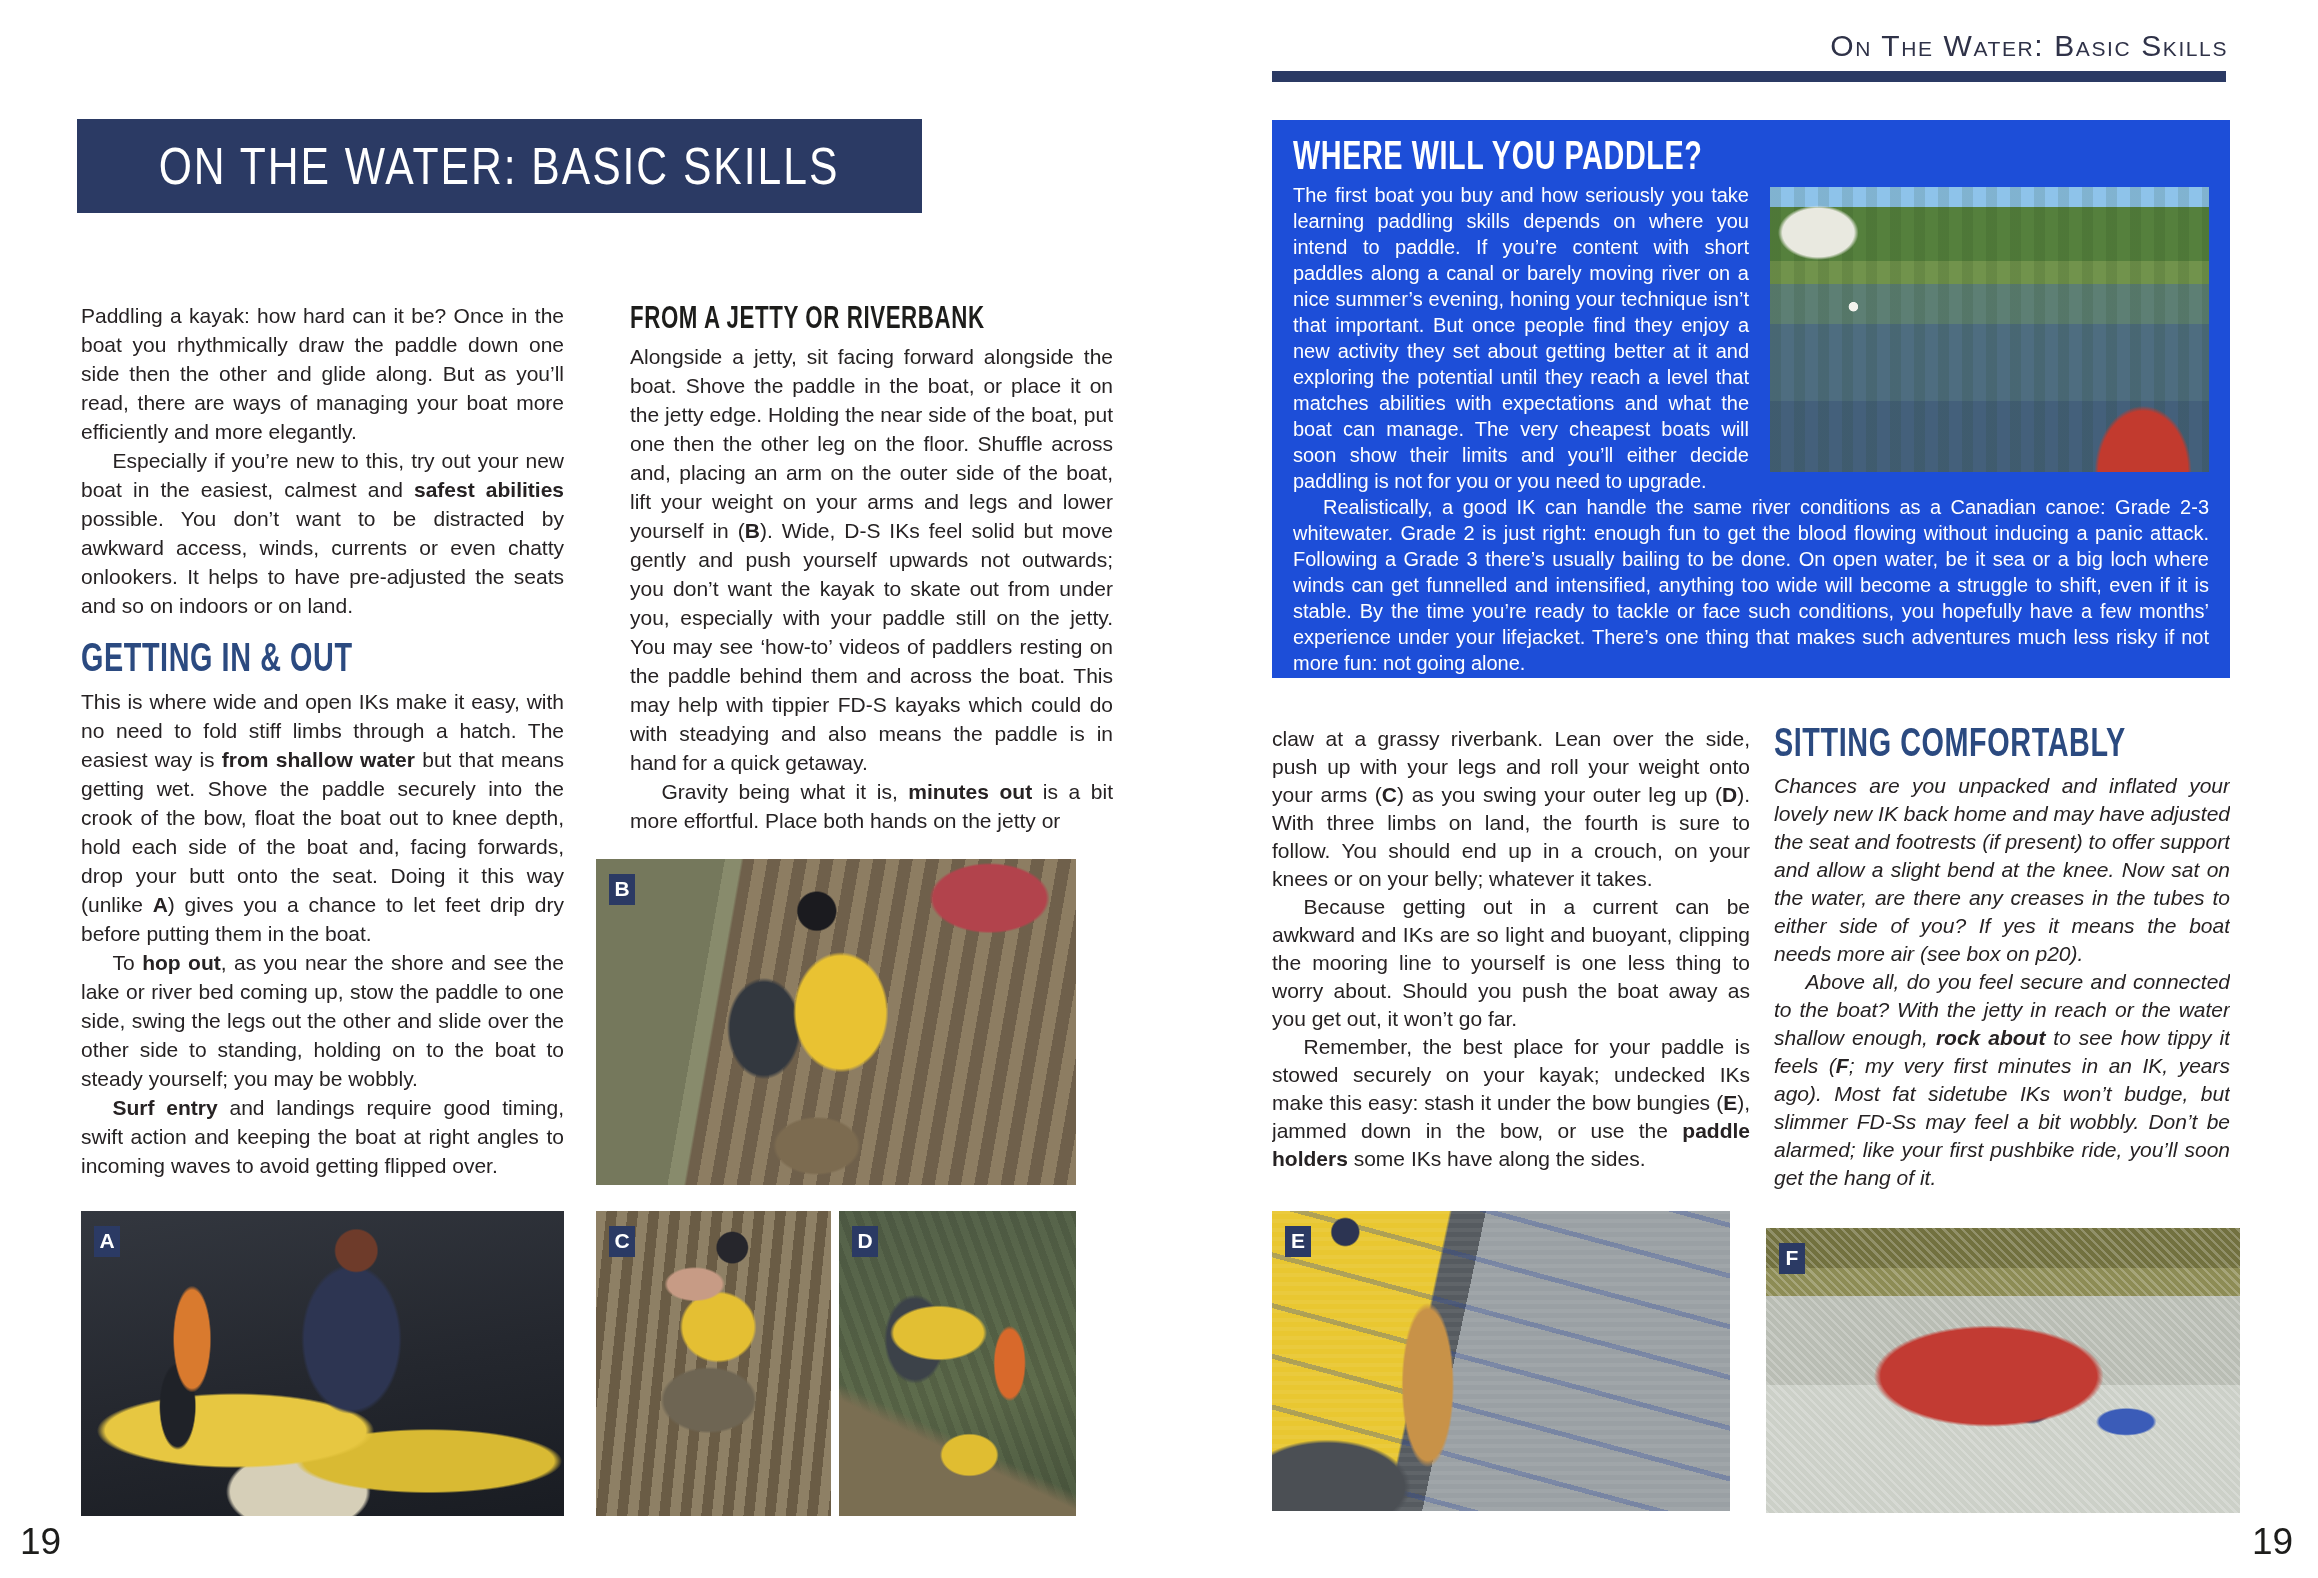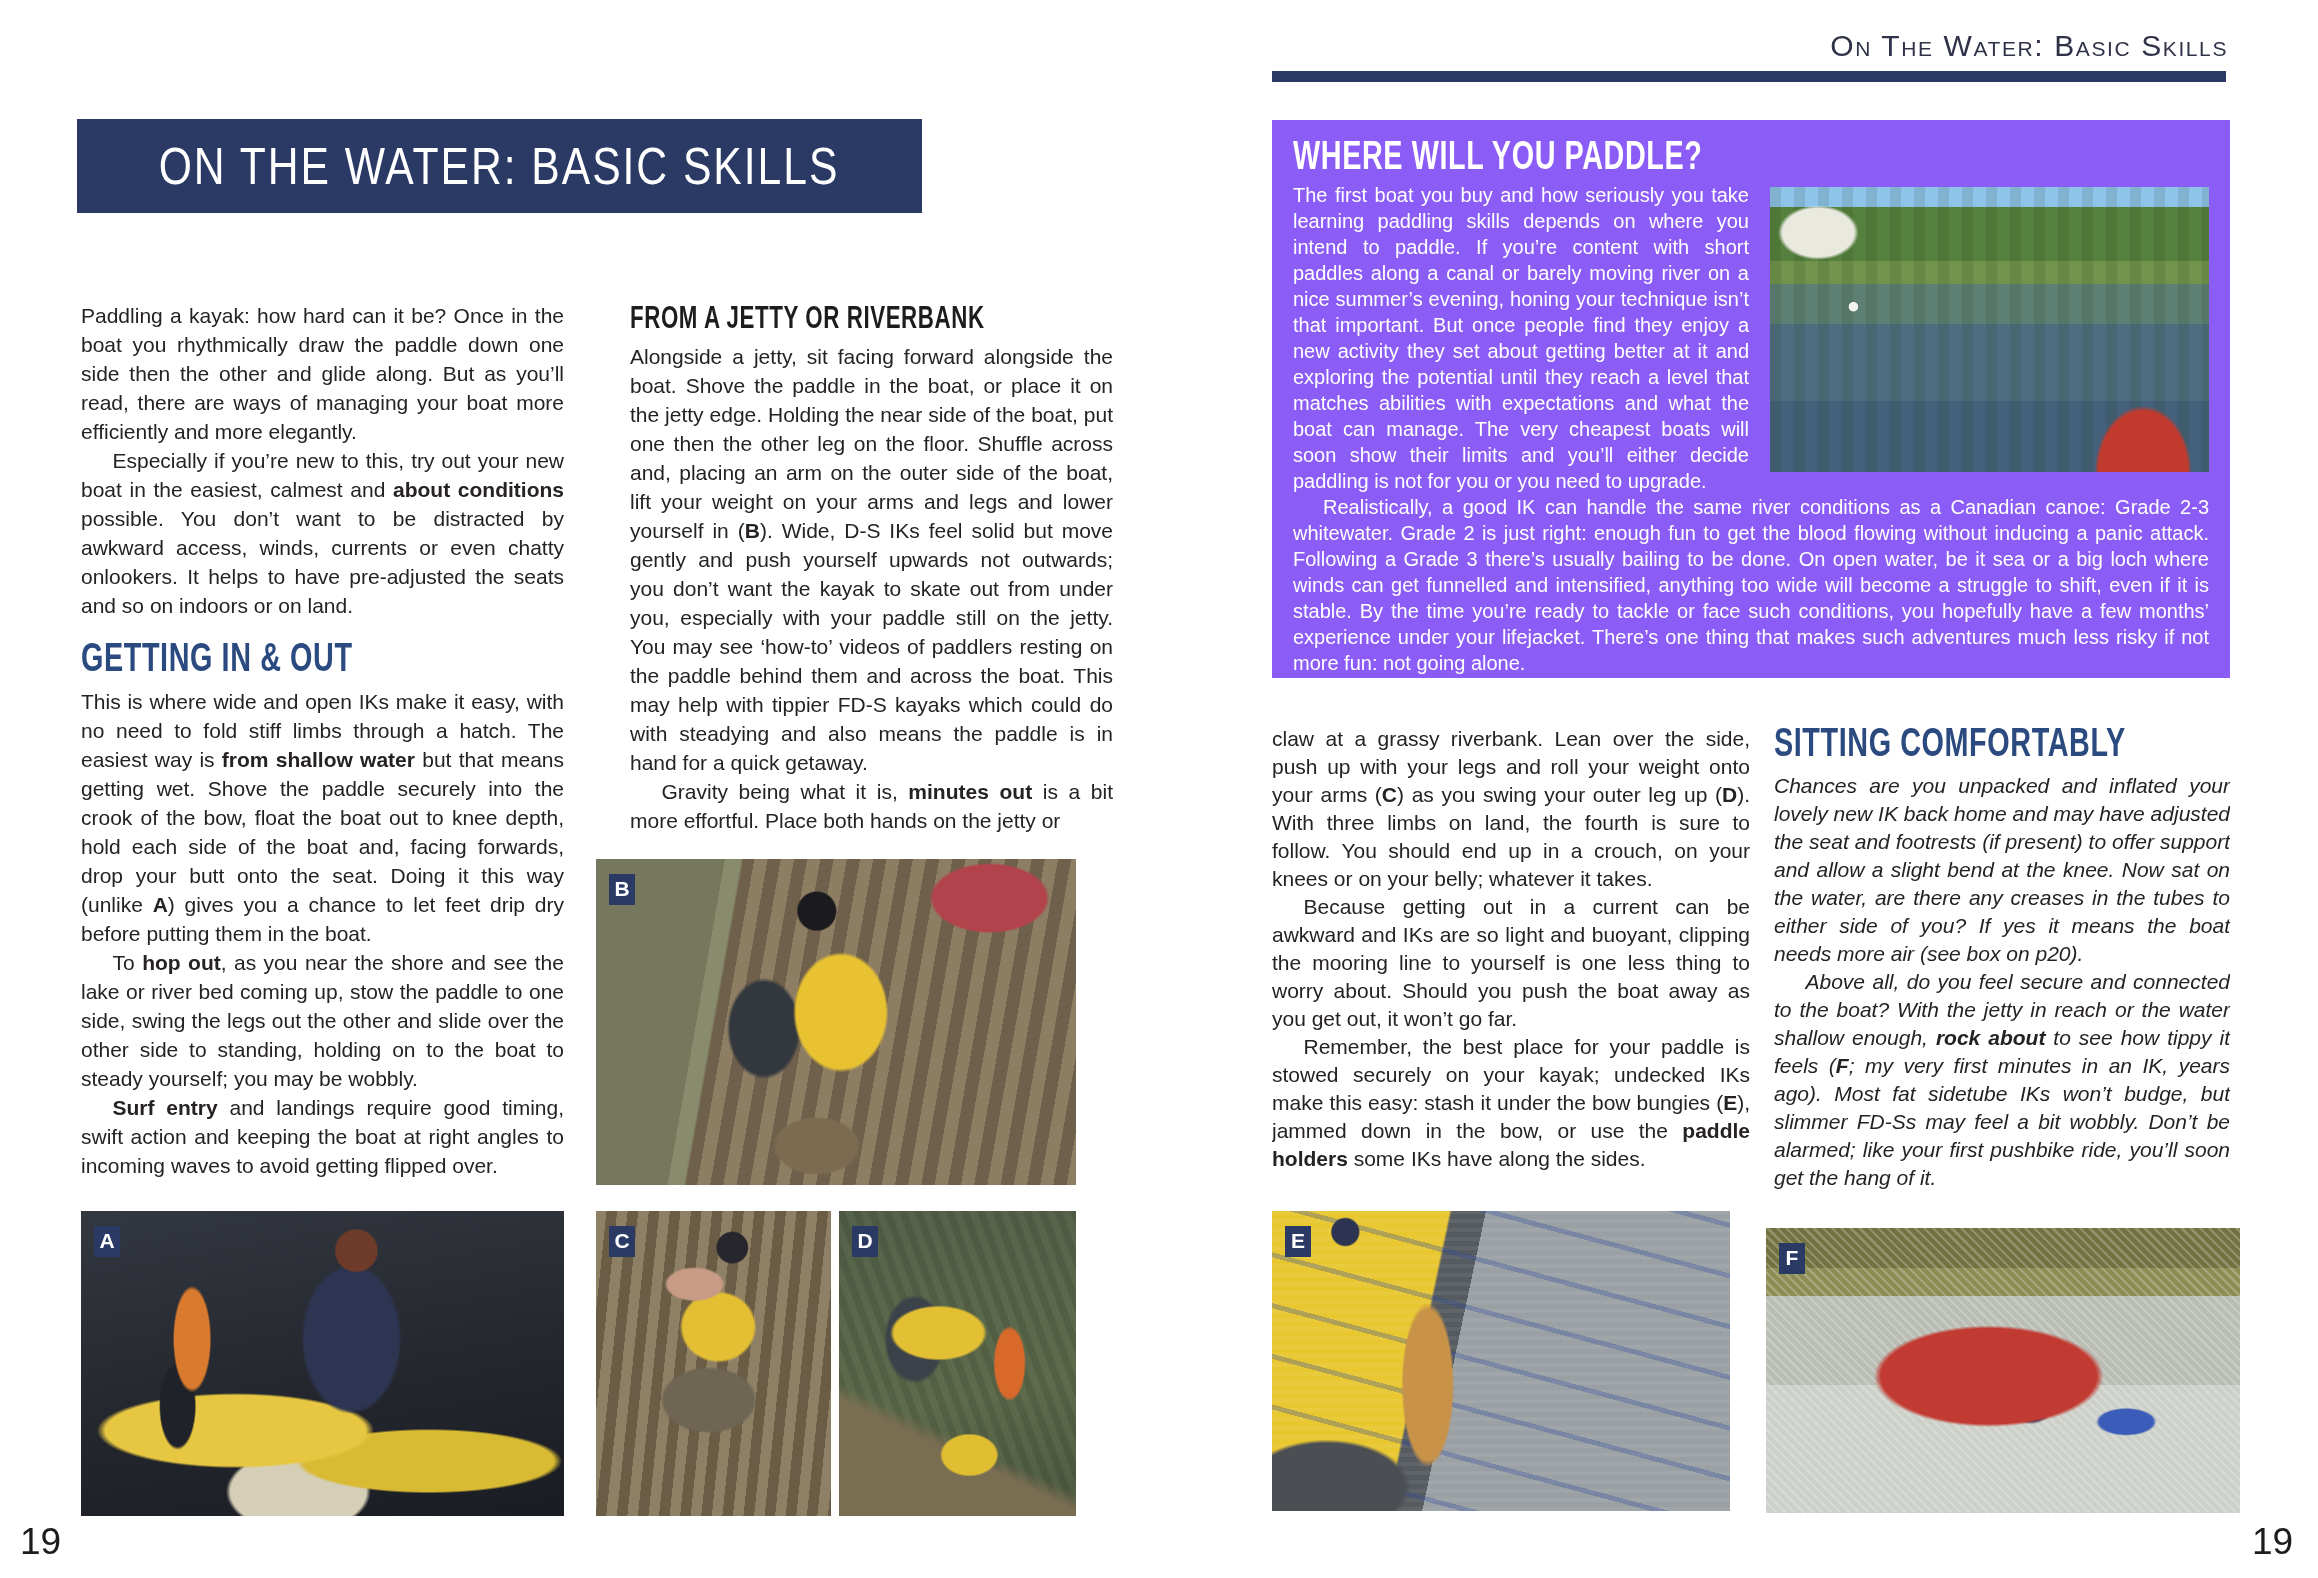--- a/index.html
+++ b/index.html
@@ -22,21 +22,21 @@
   .h-top{margin-top:0;}
   
   .banner{left:77px;top:119px;width:845px;height:94px;background:#2b3a64;text-align:center;}
   .banner-text{display:inline-block;color:#ffffff;font-size:52px;line-height:94px;
                letter-spacing:2.4px;transform:scaleX(0.82);transform-origin:center;white-space:nowrap;}
   
   .running-header{left:1272px;top:29px;width:956px;text-align:right;font-size:30px;
                   font-variant:small-caps;letter-spacing:1.6px;color:#2f3248;}
   .header-rule{left:1272px;top:71px;width:954px;height:10.5px;background:#2b3a64;}
   
-  .info-box{left:1272px;top:120px;width:958px;height:558px;background:#8b5cf6;
+  .info-box{left:1272px;top:120px;width:958px;height:558px;background:#1d4ed8;
             box-sizing:border-box;padding:13px 21px 0 21px;color:#ffffff;overflow:hidden;}
   .info-box .body{color:#ffffff;font-size:20px;line-height:26px;}
   .box-photo{float:right;width:439px;height:285px;margin:4.9px 0 9.7px 21px;}
   
   .ph{position:absolute;overflow:hidden;}
   .ph-label{position:absolute;left:13px;top:14.6px;width:26px;height:31px;background:#2b3a64;
             color:#ffffff;font-size:21px;font-weight:700;display:flex;align-items:center;
             justify-content:center;}
   .photo-a{left:81px;top:1211px;width:483px;height:305px;background:
     radial-gradient(circle 37px at 57% 13%, #6e3b2a 0 55%, transparent 60%),
@@ -106,21 +106,21 @@
 <body>
 
 <div class="spread">
 
   <div class="abs banner">
     <span class="banner-text">ON THE WATER: BASIC SKILLS</span>
   </div>
 
   <div class="col col1-left">
     <p class="body">Paddling a kayak: how hard can it be? Once in the boat you rhythmically draw the paddle down one side then the other and glide along. But as you’ll read, there are ways of managing your boat more efficiently and more elegantly.</p>
-    <p class="body ind">Especially if you’re new to this, try out your new boat in the easiest, calmest and <b>about conditions</b> possible. You don’t want to be distracted by awkward access, winds, currents or even chatty onlookers. It helps to have pre-adjusted the seats and so on indoors or on land.</p>
+    <p class="body ind">Especially if you’re new to this, try out your new boat in the easiest, calmest and <b>safest abilities</b> possible. You don’t want to be distracted by awkward access, winds, currents or even chatty onlookers. It helps to have pre-adjusted the seats and so on indoors or on land.</p>
     <h2 class="h-blue h-lg"><span class="cond">GETTING IN &amp; OUT</span></h2>
     <p class="body">This is where wide and open IKs make it easy, with no need to fold stiff limbs through a hatch. The easiest way is <b>from shallow water</b> but that means getting wet. Shove the paddle securely into the crook of the bow, float the boat out to knee depth, hold each side of the boat and, facing forwards, drop your butt onto the seat. Doing it this way (unlike <b>A</b>) gives you a chance to let feet drip dry before putting them in the boat.</p>
     <p class="body ind">To <b>hop out</b>, as you near the shore and see the lake or river bed coming up, stow the paddle to one side, swing the legs out the other and slide over the other side to standing, holding on to the boat to steady yourself; you may be wobbly.</p>
     <p class="body ind"><b>Surf entry</b> and landings require good timing, swift action and keeping the boat at right angles to incoming waves to avoid getting flipped over.</p>
   </div>
 
   <div class="col col2-left">
     <h3 class="h-black h-md"><span class="cond">FROM A JETTY OR RIVERBANK</span></h3>
     <p class="body">Alongside a jetty, sit facing forward alongside the boat. Shove the paddle in the boat, or place it on the jetty edge. Holding the near side of the boat, put one then the other leg on the floor. Shuffle across and, placing an arm on the outer side of the boat, lift your weight on your arms and legs and lower yourself in (<b>B</b>). Wide, D-S IKs feel solid but move gently and push yourself upwards not outwards; you don’t want the kayak to skate out from under you, especially with your paddle still on the jetty. You may see ‘how-to’ videos of paddlers resting on the paddle behind them and across the boat. This may help with tippier FD-S kayaks which could do with steadying and also means the paddle is in hand for a quick getaway.</p>
     <p class="body ind">Gravity being what it is, <b>minutes out</b> is a bit more effortful. Place both hands on the jetty or</p>

